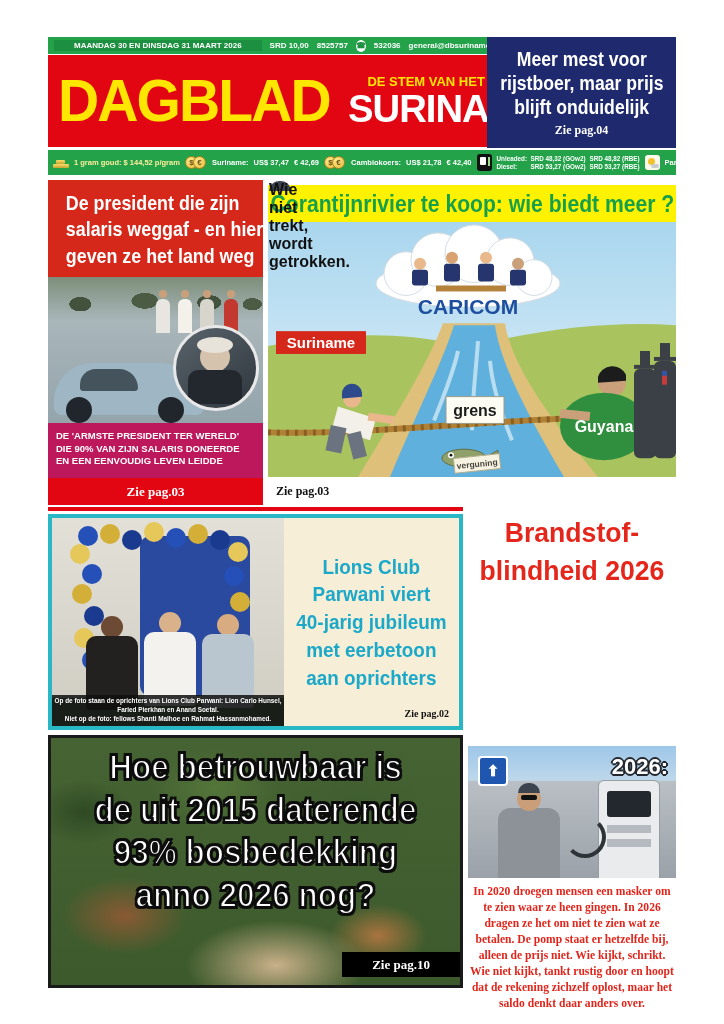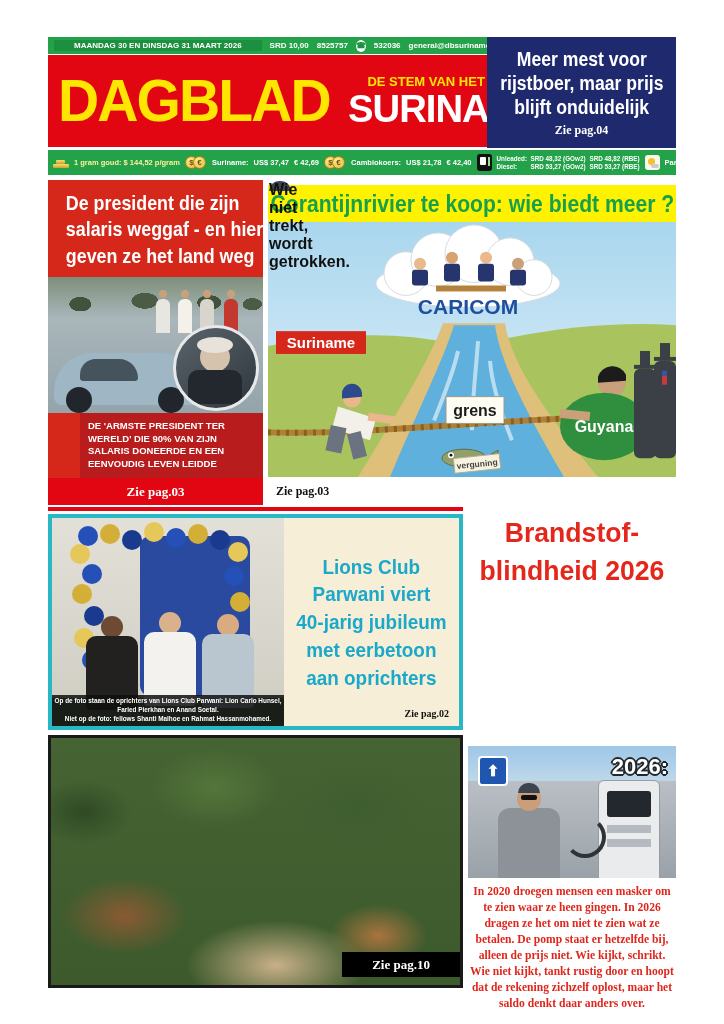--- a/index.html
+++ b/index.html
@@ -81,22 +81,22 @@
           border-radius:60px 70px 12px 12px;}
   .beetle::before{content:"";position:absolute;left:26px;top:6px;width:58px;height:22px;background:#45535c;
                   border-radius:20px 24px 4px 4px;}
   .beetle::after{content:"";position:absolute;left:12px;bottom:-8px;width:26px;height:26px;border-radius:50%;
                  background:#20262b;box-shadow:92px 0 0 #20262b;}
   .pres-inset{position:absolute;right:4px;top:48px;width:80px;height:80px;border-radius:50%;
               border:3px solid #e8e8e8;background:linear-gradient(140deg,#5a646c,#2e363c);overflow:hidden;}
   .pres-inset i{position:absolute;left:24px;top:14px;width:30px;height:30px;border-radius:50%;background:#d6c3ae;}
   .pres-inset i::before{content:"";position:absolute;left:-3px;top:-5px;width:36px;height:16px;border-radius:50%;background:#e7e3da;}
   .pres-inset em{position:absolute;left:12px;top:42px;width:54px;height:34px;border-radius:10px 10px 0 0;background:#23282e;}
-  .pres-caption{background:#b91c1c;color:#fff;font-weight:bold;font-size:9.5px;line-height:1.35;
-                padding:7px 8px;flex:1;margin-left:32px;}
+  .pres-caption{background:#be185d;color:#fff;font-weight:bold;font-size:9.5px;line-height:1.35;
+                padding:7px 8px;flex:1;}
   .pres-pgbar{background:#e20613;color:#fff;text-align:center;padding:4px 0 5px 0;}
   .pres-pgbar .pgref{font-size:13px;}
 
   
   .cartoon{position:absolute;left:268px;top:185px;width:408px;height:320px;display:flex;flex-direction:column;}
   .cartoon-headline{height:37px;background:#fff200;color:#17a04b;font-weight:900;font-size:24px;
                     display:flex;align-items:center;justify-content:center;}
   .cartoon-headline span{white-space:nowrap;transform:scaleX(0.88);}
   .cartoon-scene{position:relative;flex:1;overflow:hidden;}
   .cartoon-scene svg{display:block;width:100%;height:100%;}
@@ -426,18 +426,24 @@
           <span class="shades"></span>
         </div>
       <div class="fbody" style="background:#8d9298;"></div>
     </div>
     <div class="year-label">2026:</div>
   </div>
 
   <div class="fuel-body">In 2020 droegen mensen een masker om te zien waar ze heen gingen. In 2026 dragen ze het om niet te zien wat ze betalen. De pomp staat er hetzelfde bij, alleen de prijs niet. Wie kijkt, schrikt. Wie niet kijkt, tankt rustig door en hoopt dat de rekening zichzelf oplost, maar het saldo denkt daar anders over.</div>
 
   <div class="forest">
+    <div class="hl">
+      <div>Hoe betrouwbaar is</div>
+      <div>de uit 2015 daterende</div>
+      <div>93% bosbedekking</div>
+      <div>anno 2026 nog?</div>
+    </div>
     <div class="forest-pgbar">
       <span class="pgref">Zie pag.10</span>
     </div>
   </div>
 
 </div>
 
 </body></html>

